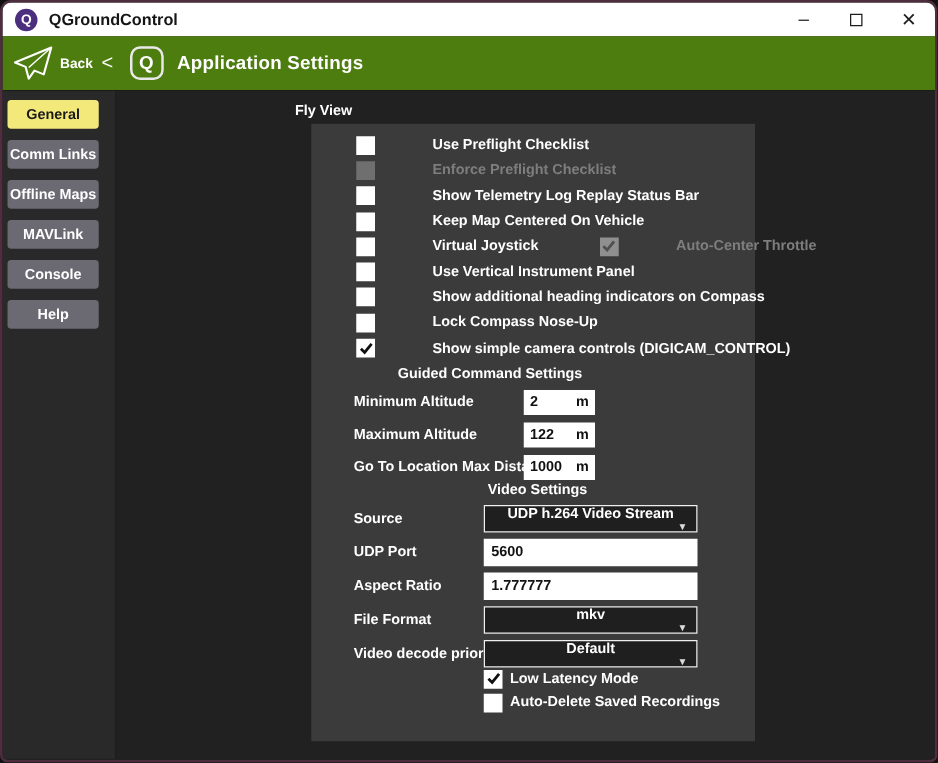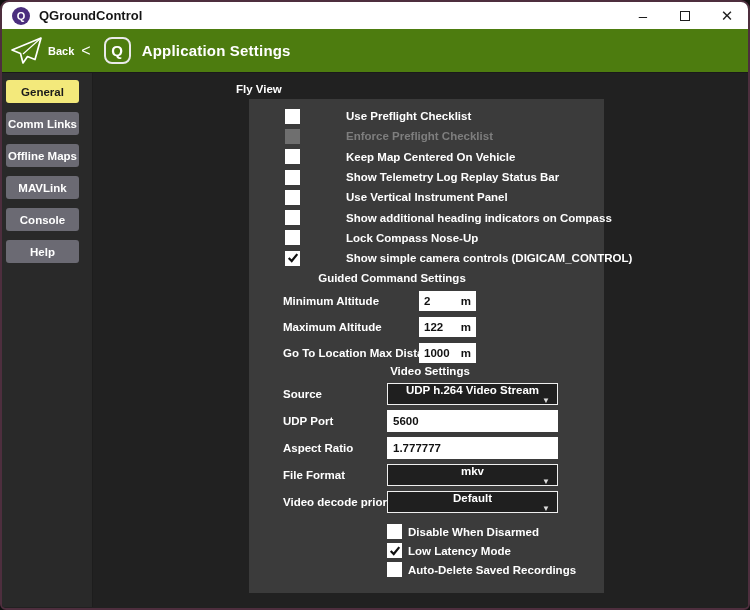--- a/index.html
+++ b/index.html
@@ -170,25 +170,35 @@
         <div class="chk-row">
           <span class="cb"></span>
           <span class="cb-label">Use Preflight Checklist</span>
         </div>
         <div class="chk-row">
           <span class="cb dis"></span>
           <span class="cb-label dis">Enforce Preflight Checklist</span>
         </div>
         <div class="chk-row">
           <span class="cb"></span>
+          <span class="cb-label">Show Telemetry Log Replay Status Bar</span>
+        </div>
+        <div class="chk-row">
+          <span class="cb"></span>
           <span class="cb-label">Keep Map Centered On Vehicle</span>
         </div>
         <div class="chk-row">
           <span class="cb"></span>
-          <span class="cb-label">Show Telemetry Log Replay Status Bar</span>
+          <span class="cb-label">Virtual Joystick</span>
+          <span class="cb dis checked cb2">
+            <svg viewBox="0 0 14 14" width="12" height="12">
+                <path d="M2 7 L5.5 10.5 L12 2.5" stroke="#4f4f4f" stroke-width="2.6" fill="none"></path>
+              </svg>
+          </span>
+          <span class="cb-label dis">Auto-Center Throttle</span>
         </div>
         <div class="chk-row">
           <span class="cb"></span>
           <span class="cb-label">Use Vertical Instrument Panel</span>
         </div>
         <div class="chk-row">
           <span class="cb"></span>
           <span class="cb-label">Show additional heading indicators on Compass</span>
         </div>
         <div class="chk-row">
@@ -257,24 +267,20 @@
           </span>
         </div>
         <div class="v-row">
           <span class="f-label">Video decode priority</span>
           <span class="v-field dropdown">
             <span>Default</span>
             <span class="dd-arrow">▼</span>
           </span>
         </div>
 
-        <div class="v-chk first">
-          <span class="cb"></span>
-          <span class="cb-label">Disable When Disarmed</span>
-        </div>
         <div class="v-chk">
           <span class="cb checked">
             <svg viewBox="0 0 14 14" width="12" height="12">
                 <path d="M2 7 L5.5 10.5 L12 2.5" stroke="#111" stroke-width="2.6" fill="none"></path>
               </svg>
           </span>
           <span class="cb-label">Low Latency Mode</span>
         </div>
         <div class="v-chk">
           <span class="cb"></span>

